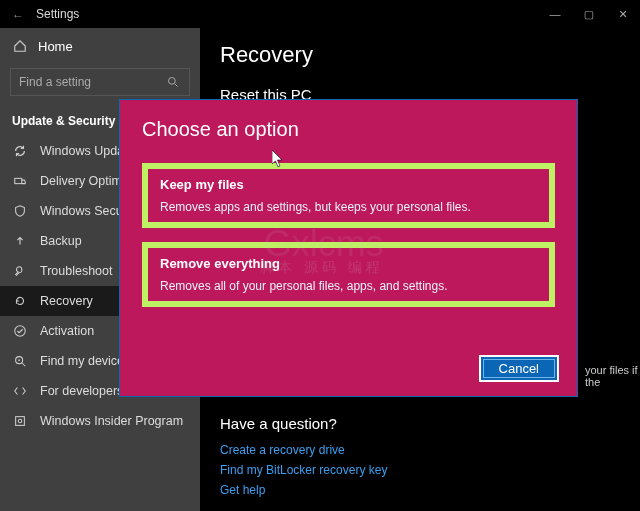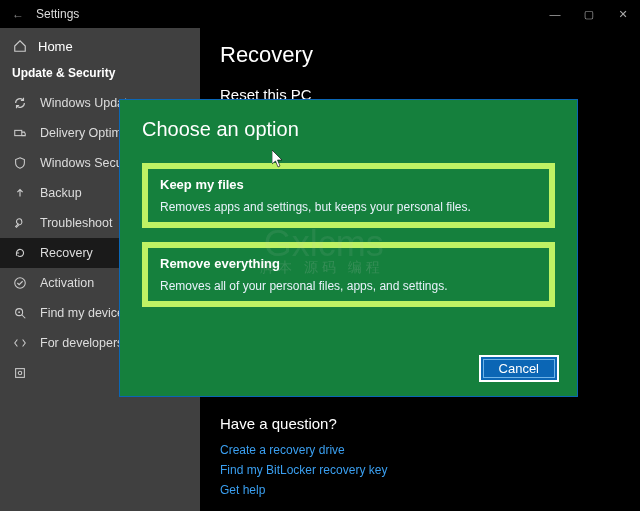--- a/index.html
+++ b/index.html
@@ -23,21 +23,21 @@
   .content { flex: 1; padding: 14px 20px; position: relative; overflow: hidden; }
   .h1 { font-size: 22px; font-weight: 400; margin-bottom: 18px; }
   .h2 { font-size: 15px; font-weight: 400; margin-bottom: 20px; }
   .dim-line { color:#333; font-size:12px; margin-top: 280px; }
   .qhdr { font-size: 15px; margin-top: 18px; margin-bottom: 8px; }
   .link { color: #3a9ff0; font-size: 12px; padding: 3px 0; }
   
   .crumb { position:absolute; left:200px; top:28px; right:0; }
   .crumb-inner { position:absolute; top:72px; left:-78px; font-size:11px; color:#2c94e8; padding:4px 8px; background:#0b0b0b; }
   
-  .dialog { position: absolute; left: 120px; top: 100px; width: 457px; height: 296px; background: #15803d; box-shadow: 0 0 0 1px #0b66b5; color: #fff; padding: 18px 22px; }
+  .dialog { position: absolute; left: 120px; top: 100px; width: 457px; height: 296px; background: #be185d; box-shadow: 0 0 0 1px #0b66b5; color: #fff; padding: 18px 22px; }
   .dialog .dtitle { font-size: 20px; font-weight: 300; margin-bottom: 22px; }
   .opt { border: 6px solid #bef264; padding: 8px 12px; margin-bottom: 14px; }
   .opt .ot { font-size: 13px; font-weight: 600; }
   .opt .od { font-size: 12px; color: #e8f1fa; margin-top: 8px; }
   .dlg-actions { position: absolute; right: 18px; bottom: 14px; margin-top: 32px; }
   .btn-cancel { border: 2px solid #fff; background: #0b66b5; color: #fff; padding: 4px 18px; font-size: 13px; outline:1px solid #6fb4e8; outline-offset:-5px; }
   .tail { position:absolute; left:585px; top:364px; font-size:11px; color:#ccc; }
   
   .wm { position:absolute; left:260px; top:230px; color:rgba(200,200,200,0.18); font-size:14px; letter-spacing:4px; pointer-events:none; }
   .wm .g { font-size:36px; font-weight:300; letter-spacing:0; display:block; line-height:0.8; margin-left:-30px; color:rgba(200,200,200,0.1);text-align:right;}
@@ -63,20 +63,29 @@
 
     <div class="sidebar">
       <div class="home-row">
         <span class="icon">
           <svg width="14" height="14" viewBox="0 0 16 16">
               <path d="M2 8 L8 2 L14 8 L14 14 L2 14 Z" fill="none" stroke="#ccc" stroke-width="1.3"></path>
             </svg>
         </span>
         <span>Home</span>
       </div>
+      <div class="search">
+        <span>Find a setting</span>
+        <span class="icon">
+          <svg width="12" height="12" viewBox="0 0 16 16">
+              <circle cx="6.5" cy="6.5" r="4.5" fill="none" stroke="#aaa" stroke-width="1.3"></circle>
+              <line x1="10" y1="10" x2="14" y2="14" stroke="#aaa" stroke-width="1.3"></line>
+            </svg>
+        </span>
+      </div>
       <div class="section-hdr">Update &amp; Security</div>
 
       <div class="nav-item">
         <span class="icon">
             <svg width="14" height="14" viewBox="0 0 16 16">
               <path d="M3 8a5 5 0 0 1 9-3M13 8a5 5 0 0 1-9 3" fill="none" stroke="#ccc" stroke-width="1.3"></path>
               <path d="M12 2v3h-3M4 14v-3h3" fill="none" stroke="#ccc" stroke-width="1.3"></path>
             </svg>
           </span>
         <span>Windows Update</span>
@@ -149,20 +158,21 @@
           </span>
         <span>For developers</span>
       </div>
       <div class="nav-item">
         <span class="icon">
             <svg width="14" height="14" viewBox="0 0 16 16">
               <rect x="3" y="3" width="10" height="10" fill="none" stroke="#ccc" stroke-width="1.2"></rect>
               <circle cx="8" cy="8" r="2" fill="none" stroke="#ccc" stroke-width="1.2"></circle>
             </svg>
           </span>
+        <span>Windows Insider Program</span>
       </div>
     </div>
 
     <div class="content">
       <div class="h1">Recovery</div>
       <div class="h2">Reset this PC</div>
 
       <div class="dim-line">Check backup settings</div>
 
       <div class="qhdr">Have a question?</div>
@@ -186,20 +196,21 @@
     <div class="opt">
       <div class="ot">Remove everything</div>
       <div class="od">Removes all of your personal files, apps, and settings.</div>
     </div>
 
     <div class="dlg-actions">
       <button class="btn-cancel">Cancel</button>
     </div>
   </div>
 
+  <div class="tail">your files if the</div>
 
   <div class="wm">
     <span class="g">Gxlcms</span>
     <span>脚本 源码 编程</span>
   </div>
 
   <div class="cursor">
     <svg width="12" height="18" viewBox="0 0 12 18">
         <path d="M0 0 L0 14 L3.5 11 L6 17 L8 16 L5.5 10 L10 10 Z" fill="#fff" stroke="#000" stroke-width="0.6"></path>
       </svg>

